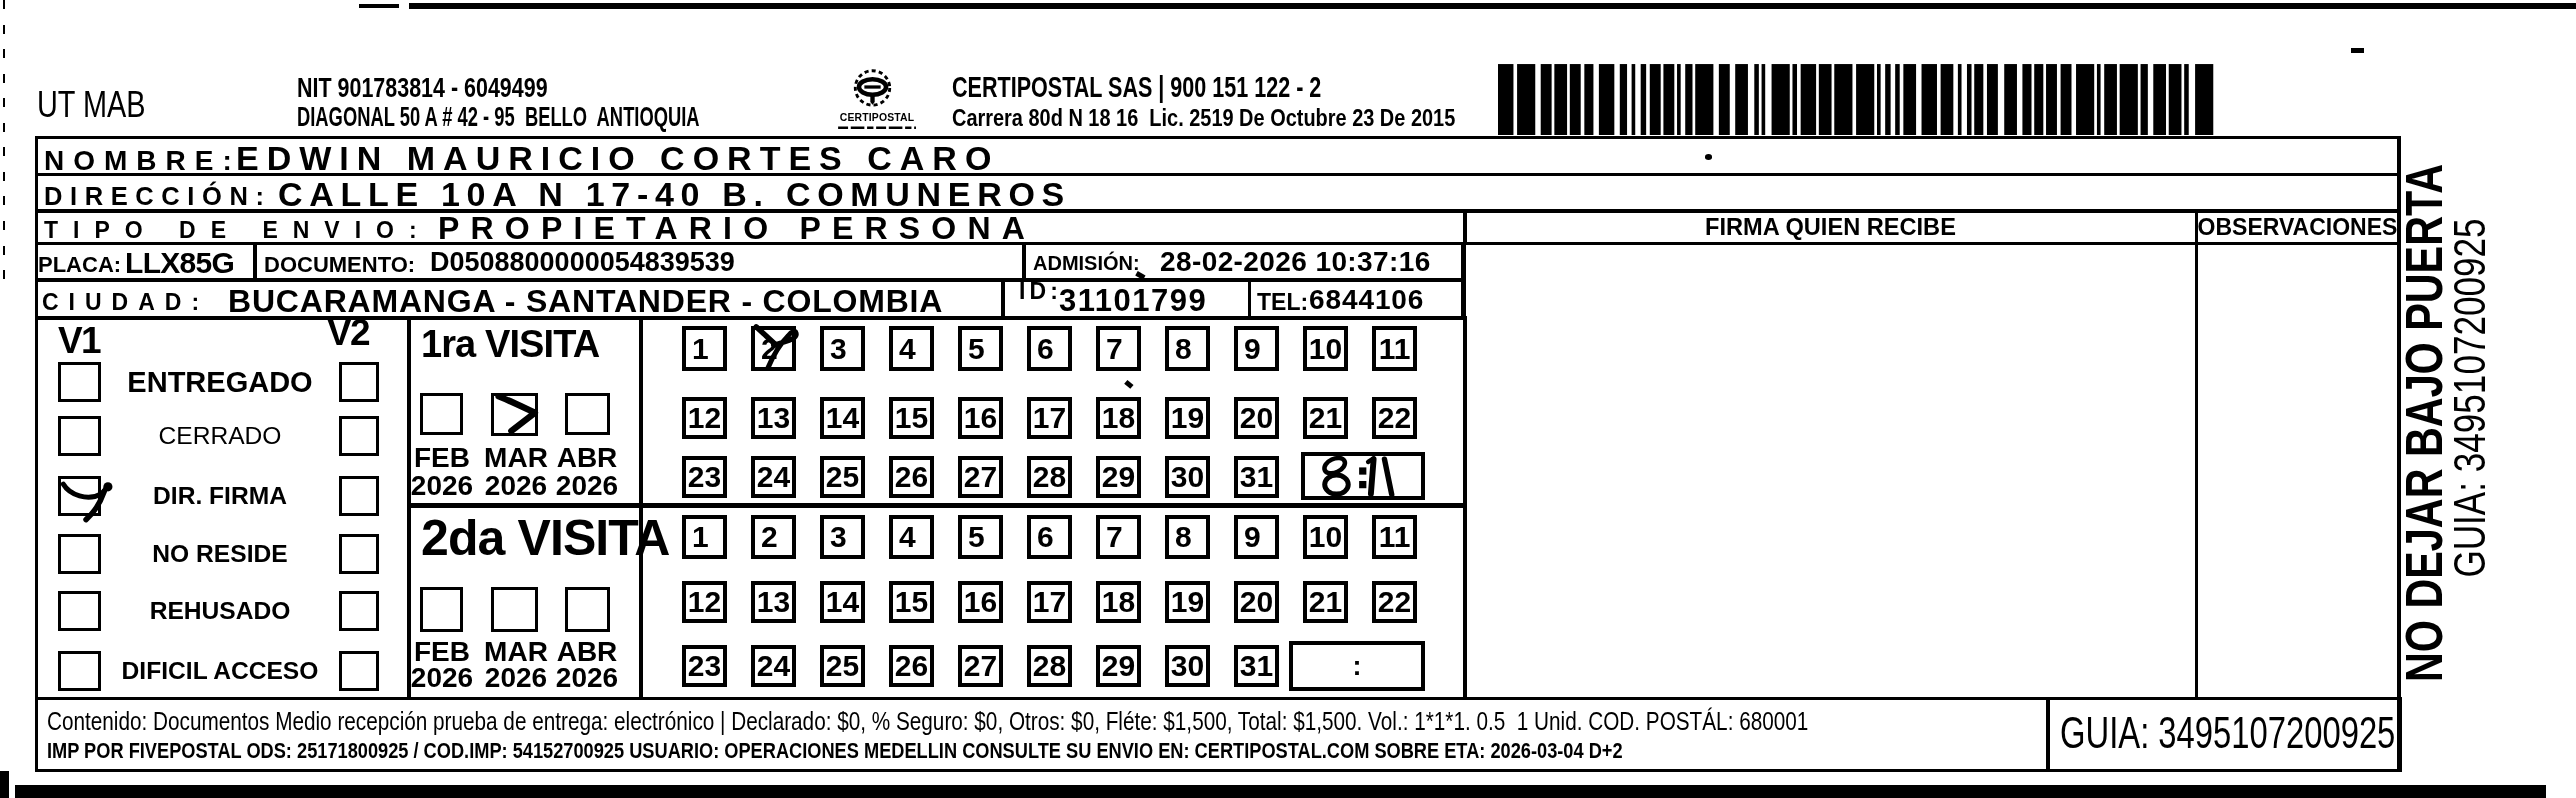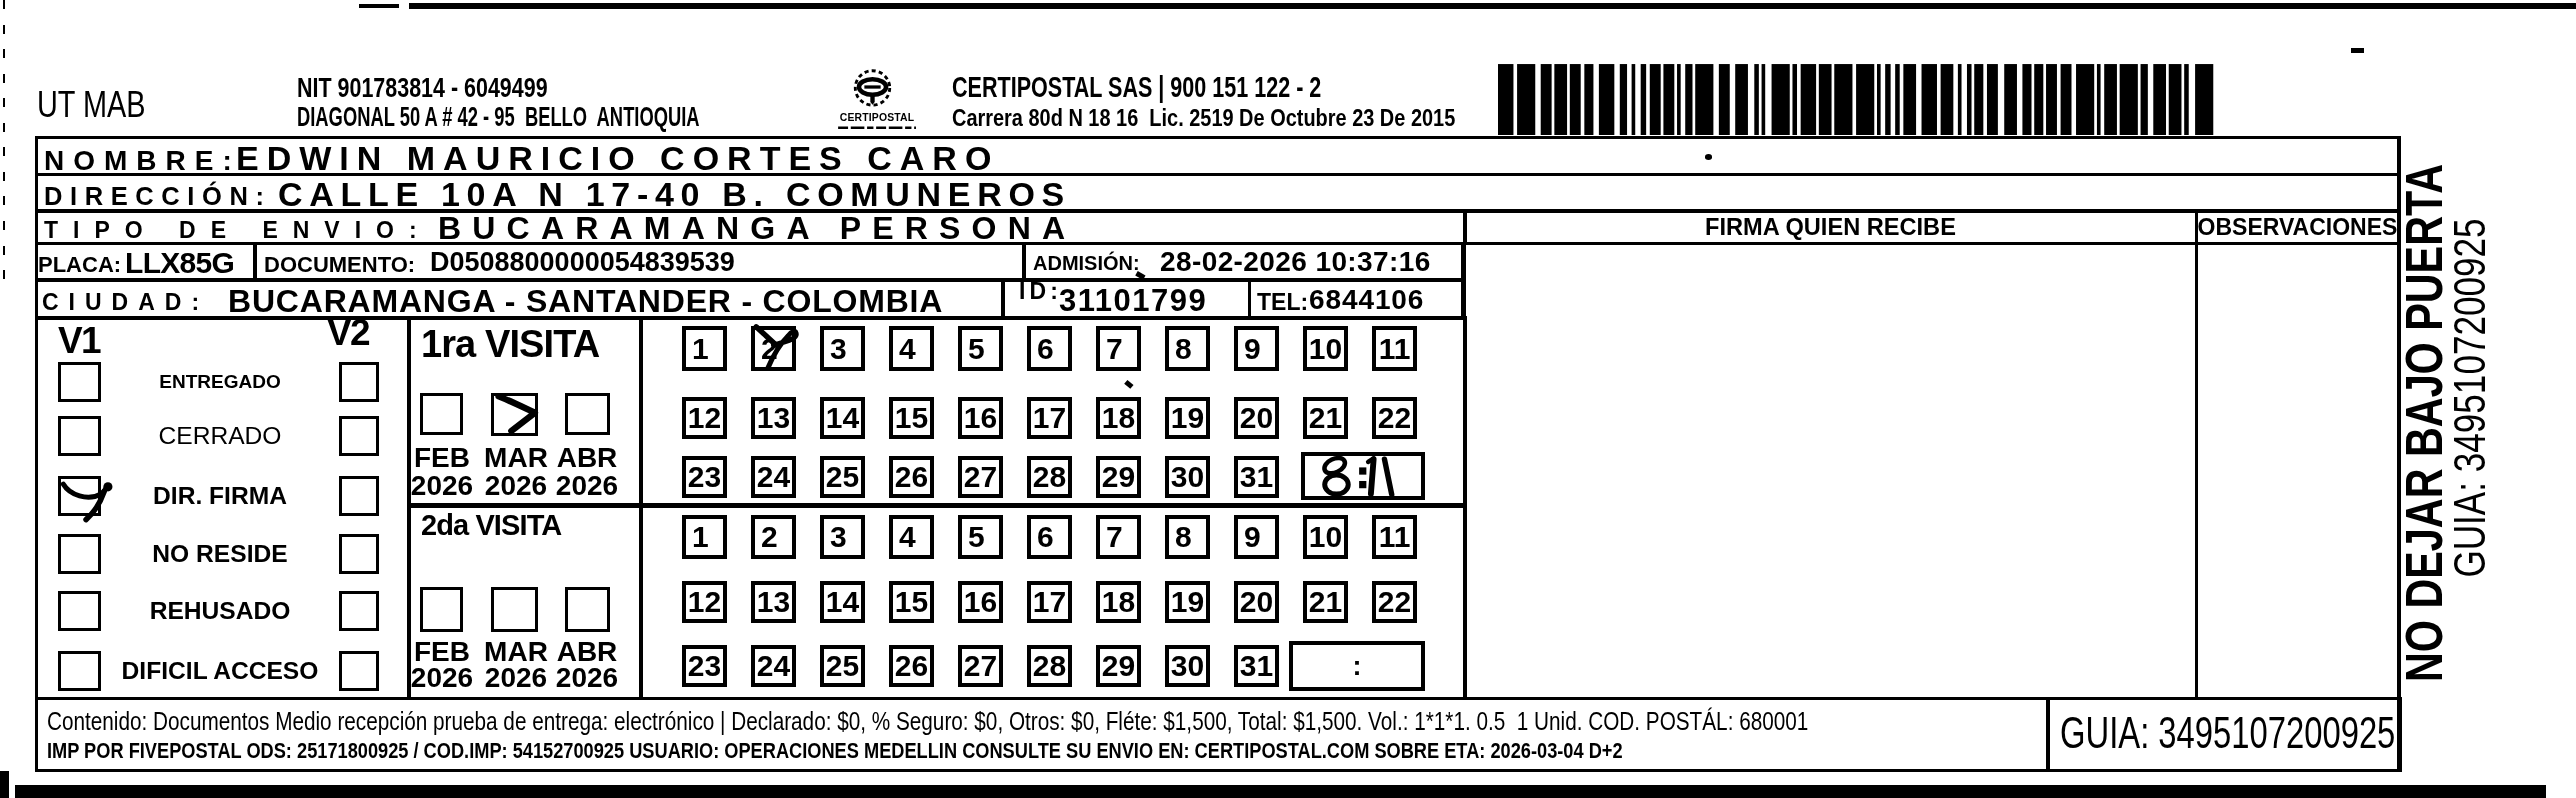--- a/index.html
+++ b/index.html
@@ -116,21 +116,21 @@
 <div class="bx" style="left:35px;top:173px;width:2366px;height:40px"></div>
 
 <div class="a" style="left:44px;top:182px;font-size:25.5px;font-weight:bold;letter-spacing:7.6px">DIRECCIÓN:</div>
 
 <div class="a" style="left:278px;top:175px;font-size:34px;font-weight:bold;letter-spacing:6.7px">CALLE 10A N 17-40 B. COMUNEROS</div>
 
 <div class="bx" style="left:35px;top:209px;width:1432px;height:36px"></div>
 
 <div class="a" style="left:44px;top:217px;font-size:23px;font-weight:bold;letter-spacing:15px">TIPO DE ENVIO:</div>
 
-<div class="a" style="left:438px;top:210px;font-size:32px;font-weight:bold;letter-spacing:11.2px">BUCARAMANGA PERSONA</div>
+<div class="a" style="left:438px;top:210px;font-size:32px;font-weight:bold;letter-spacing:11.2px">PROPIETARIO PERSONA</div>
 
 <div class="bx" style="left:1463px;top:209px;width:735px;height:36px"></div>
 
 <div class="a ctr" style="left:1463px;top:209px;width:735px;height:36px;font-size:23.6px;font-weight:bold">FIRMA QUIEN RECIBE</div>
 
 <div class="bx" style="left:2195px;top:209px;width:205px;height:36px"></div>
 
 <div class="a ctr" style="left:2195px;top:209px;width:205px;height:36px;font-size:23px;font-weight:bold">OBSERVACIONES</div>
 
 <div class="bx" style="left:35px;top:242px;width:222px;height:40px"></div>
@@ -182,21 +182,21 @@
 <div class="a" style="left:639px;top:316px;width:3.6px;height:384px;background:#000"></div>
 
 <div class="a" style="left:407px;top:503px;width:1059px;height:4.5px;background:#000"></div>
 
 <div class="a" style="left:58px;top:320px;font-size:37px;font-weight:bold;letter-spacing:-1.8px">V1</div>
 
 <div class="a" style="left:327px;top:312px;font-size:37px;font-weight:bold;letter-spacing:-1.8px">V2</div>
 
 <div class="bx" style="left:58px;top:362px;width:43px;height:40px"></div>
 
-<div class="a ctr" style="left:100px;top:362px;width:240px;height:40px;font-size:19px;font-weight:bold">ENTREGADO</div>
+<div class="a ctr" style="left:100px;top:362px;width:240px;height:40px;font-size:29px;font-weight:bold">ENTREGADO</div>
 
 <div class="bx" style="left:339px;top:362px;width:40px;height:40px"></div>
 
 <div class="bx" style="left:58px;top:416px;width:43px;height:40px"></div>
 
 <div class="a ctr" style="left:100px;top:416px;width:240px;height:40px;font-size:24.6px;font-weight:normal">CERRADO</div>
 
 <div class="bx" style="left:339px;top:416px;width:40px;height:40px"></div>
 
 <div class="bx" style="left:58px;top:476px;width:43px;height:40px"></div>
@@ -244,21 +244,21 @@
 </svg></div>
 
 <div class="a" style="left:442px;top:442px;transform:translateX(-50%);font-size:28px;font-weight:bold">FEB</div>
 <div class="a" style="left:516px;top:442px;transform:translateX(-50%);font-size:28px;font-weight:bold">MAR</div>
 <div class="a" style="left:587px;top:442px;transform:translateX(-50%);font-size:28px;font-weight:bold">ABR</div>
 
 <div class="a" style="left:442px;top:470px;transform:translateX(-50%);font-size:28px;font-weight:bold">2026</div>
 <div class="a" style="left:516px;top:470px;transform:translateX(-50%);font-size:28px;font-weight:bold">2026</div>
 <div class="a" style="left:587px;top:470px;transform:translateX(-50%);font-size:28px;font-weight:bold">2026</div>
 
-<div class="a" style="left:421px;top:509px;font-size:29px;font-weight:bold;letter-spacing:-0.9px">2da VISITA</div>
+<div class="a" style="left:421px;top:509px;font-size:50px;font-weight:bold;letter-spacing:-0.9px">2da VISITA</div>
 
 <div class="bx" style="left:420px;top:587px;width:43px;height:45px"></div>
 
 <div class="bx" style="left:491px;top:587px;width:47px;height:45px"></div>
 
 <div class="bx" style="left:565px;top:587px;width:45px;height:45px"></div>
 
 <div class="a" style="left:442px;top:636px;transform:translateX(-50%);font-size:28px;font-weight:bold">FEB</div>
 <div class="a" style="left:516px;top:636px;transform:translateX(-50%);font-size:28px;font-weight:bold">MAR</div>
 <div class="a" style="left:587px;top:636px;transform:translateX(-50%);font-size:28px;font-weight:bold">ABR</div>

